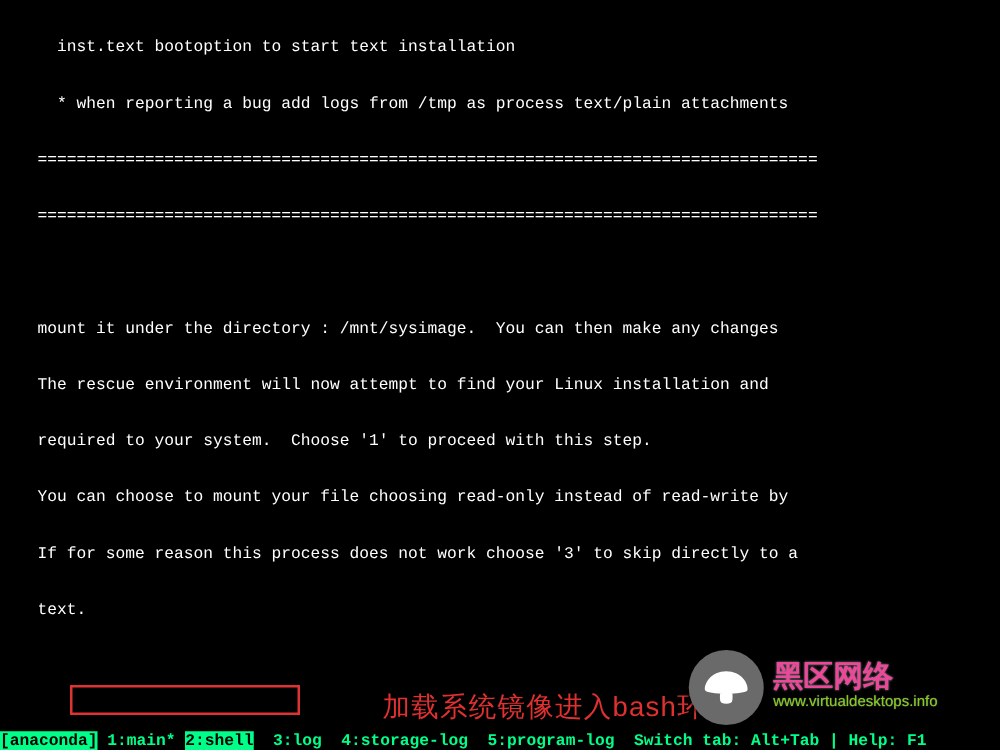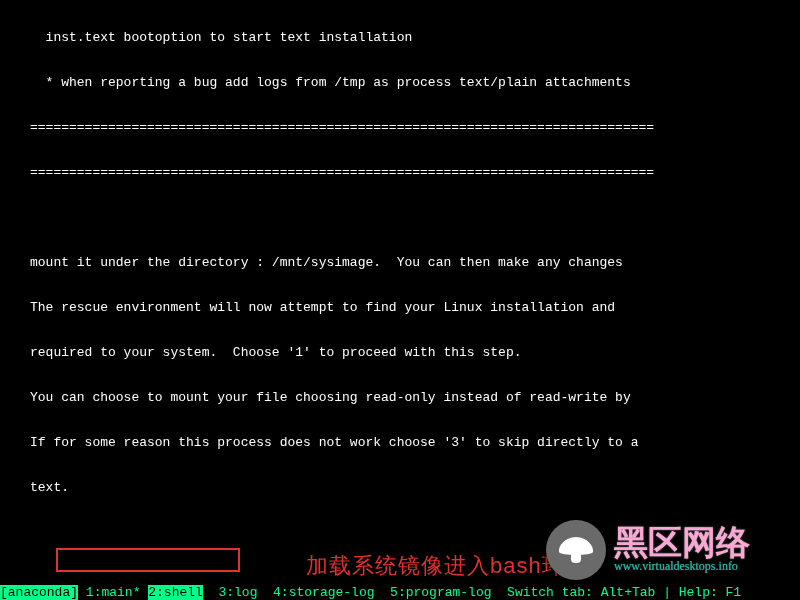--- a/index.html
+++ b/index.html
@@ -20,21 +20,21 @@
     white-space: pre;
   }
   .line { white-space: pre; margin-left: 28px; }
   .divider { color: #fff; letter-spacing: 0; }
   .bottom-bar {
     position: absolute;
     bottom: 0;
     left: 0;
     width: 692px;
     color: #00ff88;
-    font-weight: normal;
+    font-weight: bold;
     white-space: pre;
   }
   .bottom-bar .sel {
     background: #00ff88;
     color: #000;
   }
   .redbox {
     position: absolute;
     border: 2px solid #d33;
     pointer-events: none;
@@ -62,30 +62,30 @@
     border-radius: 50%;
     background: #6a6a6a;
     display: flex;
     align-items: center;
     justify-content: center;
     box-shadow: 0 0 0 2px rgba(0,0,0,0.3);
   }
   .watermark-icon svg { width: 40px; height: 30px; }
   .watermark-text .cn {
     font-family: "SimHei","Microsoft YaHei",sans-serif;
-    font-size: 34px;
-    color: #f9a8d4;
+    font-size: 24px;
+    color: #ec4899;
     text-shadow: 0 0 2px #888;
     font-weight: 700;
     line-height: 1;
   }
   .watermark-text .url {
-    font-family: Liberation Serif, serif;
+    font-family: Liberation Sans, sans-serif;
     font-size: 12px;
-    color: #14b8a6;
+    color: #84cc16;
     text-shadow: 0 0 1px #888;
     line-height: 1.3;
   }
 </style>
 </head>
 <body>
 
 <div class="screen">
   <div class="line">  inst.text bootoption to start text installation</div>
   <div class="line">  * when reporting a bug add logs from /tmp as process text/plain attachments</div>

